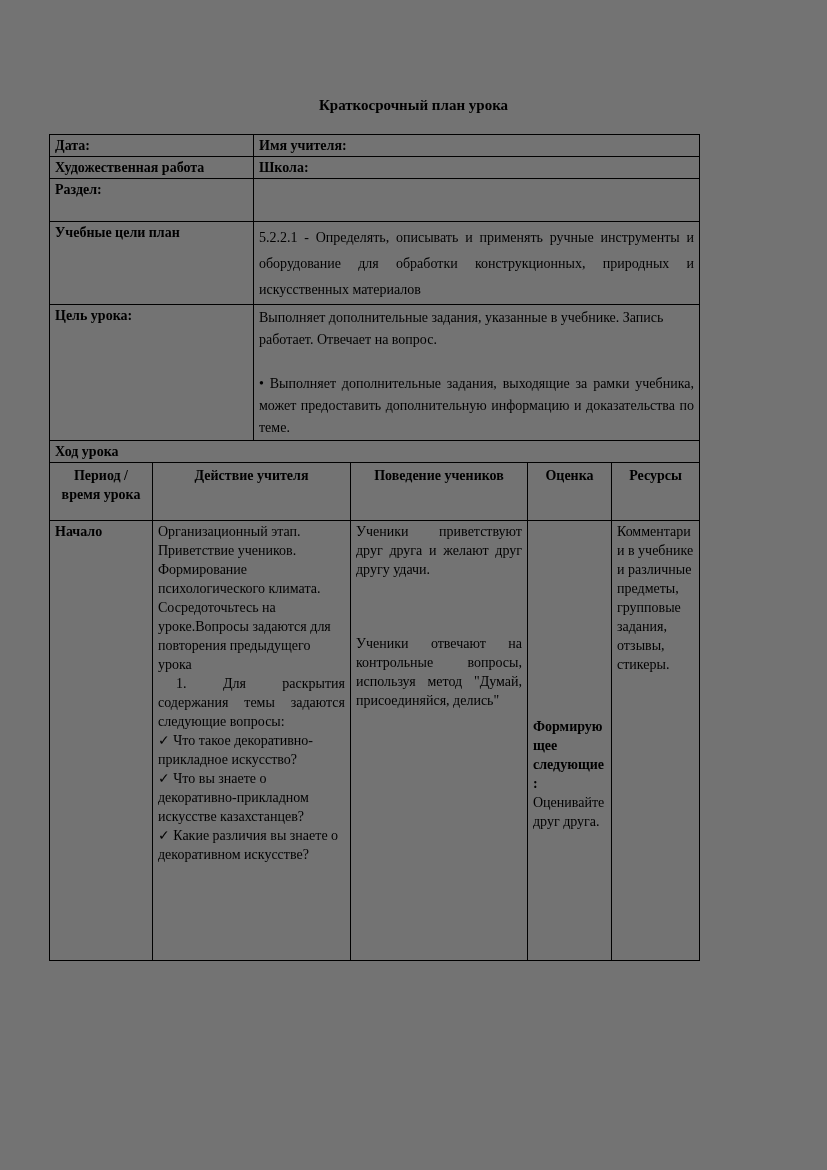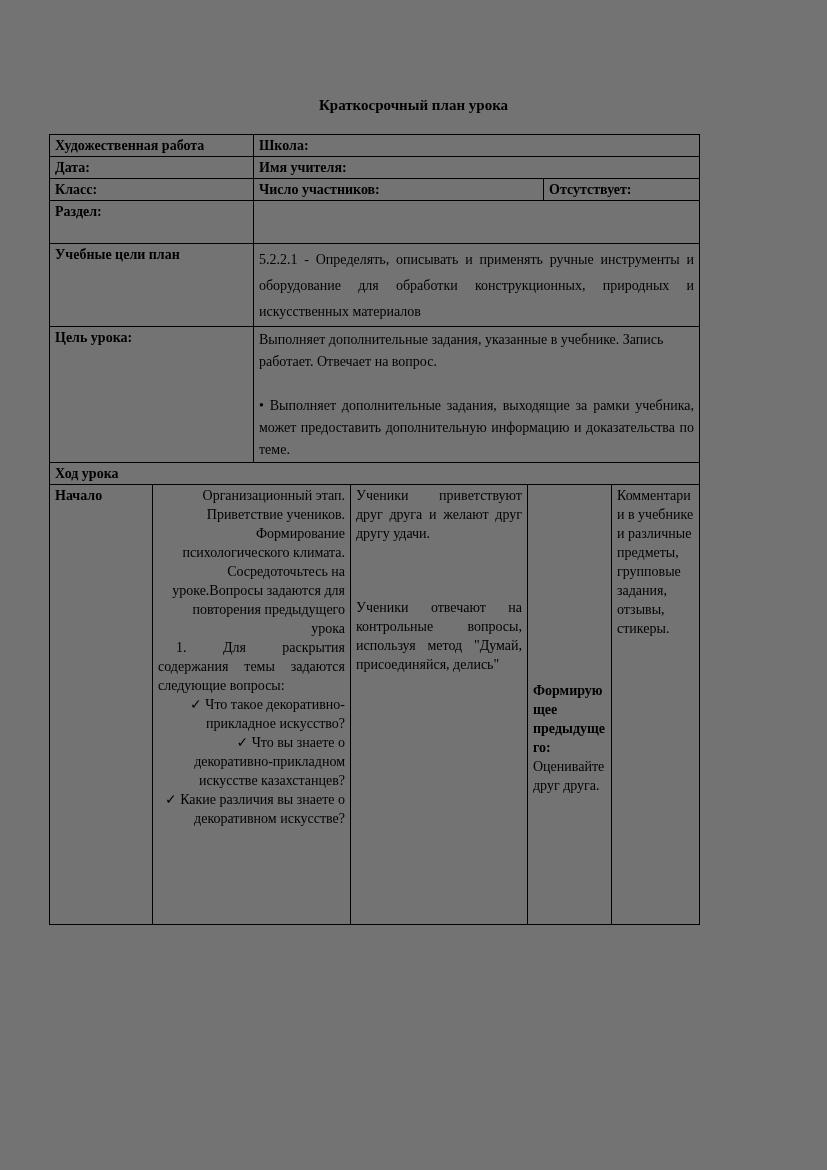--- a/index.html
+++ b/index.html
@@ -38,21 +38,21 @@
   .t2 { margin-top: -1px; }
   p { margin: 0; }
 
   
   .goals-cell { line-height: 26px; padding-top: 3px; }
   .aim-cell { line-height: 22px; padding-top: 2px; }
   .aim-cell .p2 { margin-top: 22px; }
 
   
   .hdr td { text-align: center; font-weight: bold; padding-top: 3px; }
-  .teacher-cell p { text-align: right; }
+  .teacher-cell p { text-align: left; }
   .teacher-cell .numbered { text-indent: 18px; text-align: justify; }
   .students-cell p { text-align: justify; }
   .students-cell .p2 { margin-top: 55px; }
   .assess-cell { overflow-wrap: break-word; }
   .assess-inner { margin-top: 195px; }
   .assess-heading { font-weight: bold; }
   .assess-text { text-align: justify; }
   .res-cell { overflow-wrap: break-word; }
   .check { display: inline; }
 </style>
@@ -65,32 +65,27 @@
 
   <div class="doc">
 
     <table class="t1">
       <colgroup>
           <col style="width:204px">
           <col style="width:290px">
           <col style="width:156px">
         </colgroup>
       <tbody>
-          <tr style="height:21px">
-        <td class="b">Художественная работа</td>
-        <td class="b" colspan="2">Школа:</td>
-      </tr>
-      <tr style="height:19px">
+          <tr style="height:19px">
         <td class="b">Дата:</td>
         <td class="b" colspan="2">Имя учителя:</td>
       </tr>
-      <tr style="height:20px">
-        <td class="b">Класс:</td>
-        <td class="b">Число участников:</td>
-        <td class="b">Отсутствует:</td>
+      <tr style="height:21px">
+        <td class="b">Художественная работа</td>
+        <td class="b" colspan="2">Школа:</td>
       </tr>
       <tr style="height:43px">
         <td class="b">Раздел:</td>
         <td colspan="2"></td>
       </tr>
       <tr style="height:80px">
         <td class="b">Учебные цели план</td>
         <td colspan="2" class="goals-cell just">5.2.2.1 - Определять, описывать и применять ручные инструменты и оборудование для обработки конструкционных, природных и искусственных материалов</td>
       </tr>
       <tr style="height:116px">
@@ -108,36 +103,43 @@
           <col style="width:103px">
           <col style="width:198px">
           <col style="width:177px">
           <col style="width:84px">
           <col style="width:88px">
         </colgroup>
       <tbody>
           <tr style="height:20px">
         <td colspan="5" class="b c">Ход урока</td>
       </tr>
+      <tr class="hdr" style="height:58px">
+        <td style="padding-left:10px;padding-right:10px">Период / время урока</td>
+        <td>Действие учителя</td>
+        <td>Поведение учеников</td>
+        <td>Оценка</td>
+        <td>Ресурсы</td>
+      </tr>
       <tr style="height:440px">
         <td class="b c">Начало</td>
         <td class="teacher-cell">
           <p>Организационный этап. Приветствие учеников. Формирование психологического климата. Сосредоточьтесь на уроке.Вопросы задаются для повторения предыдущего урока</p>
           <p class="numbered">1. Для раскрытия содержания темы задаются следующие вопросы:</p>
           <p><span class="check">✓</span> <span>Что такое декоративно-прикладное искусство?</span></p>
           <p><span class="check">✓</span> <span>Что вы знаете о декоративно-прикладном искусстве казахстанцев?</span></p>
           <p><span class="check">✓</span> <span>Какие различия вы знаете о декоративном искусстве?</span></p>
         </td>
         <td class="students-cell">
           <p class="p1">Ученики приветствуют друг друга и желают друг другу удачи.</p>
           <p class="p2">Ученики отвечают на контрольные вопросы, используя метод "Думай, присоединяйся, делись"</p>
         </td>
         <td class="assess-cell">
           <div class="assess-inner">
-            <div class="assess-heading">Формирующее предыдущего:</div>
+            <div class="assess-heading">Формирующее следующие:</div>
             <div class="assess-text">Оценивайте друг друга.</div>
           </div>
         </td>
         <td class="res-cell">Комментарии в учебнике и различные предметы, групповые задания, отзывы, стикеры.</td>
       </tr>
     </tbody>
       </table>
 
   </div>
 </div>

